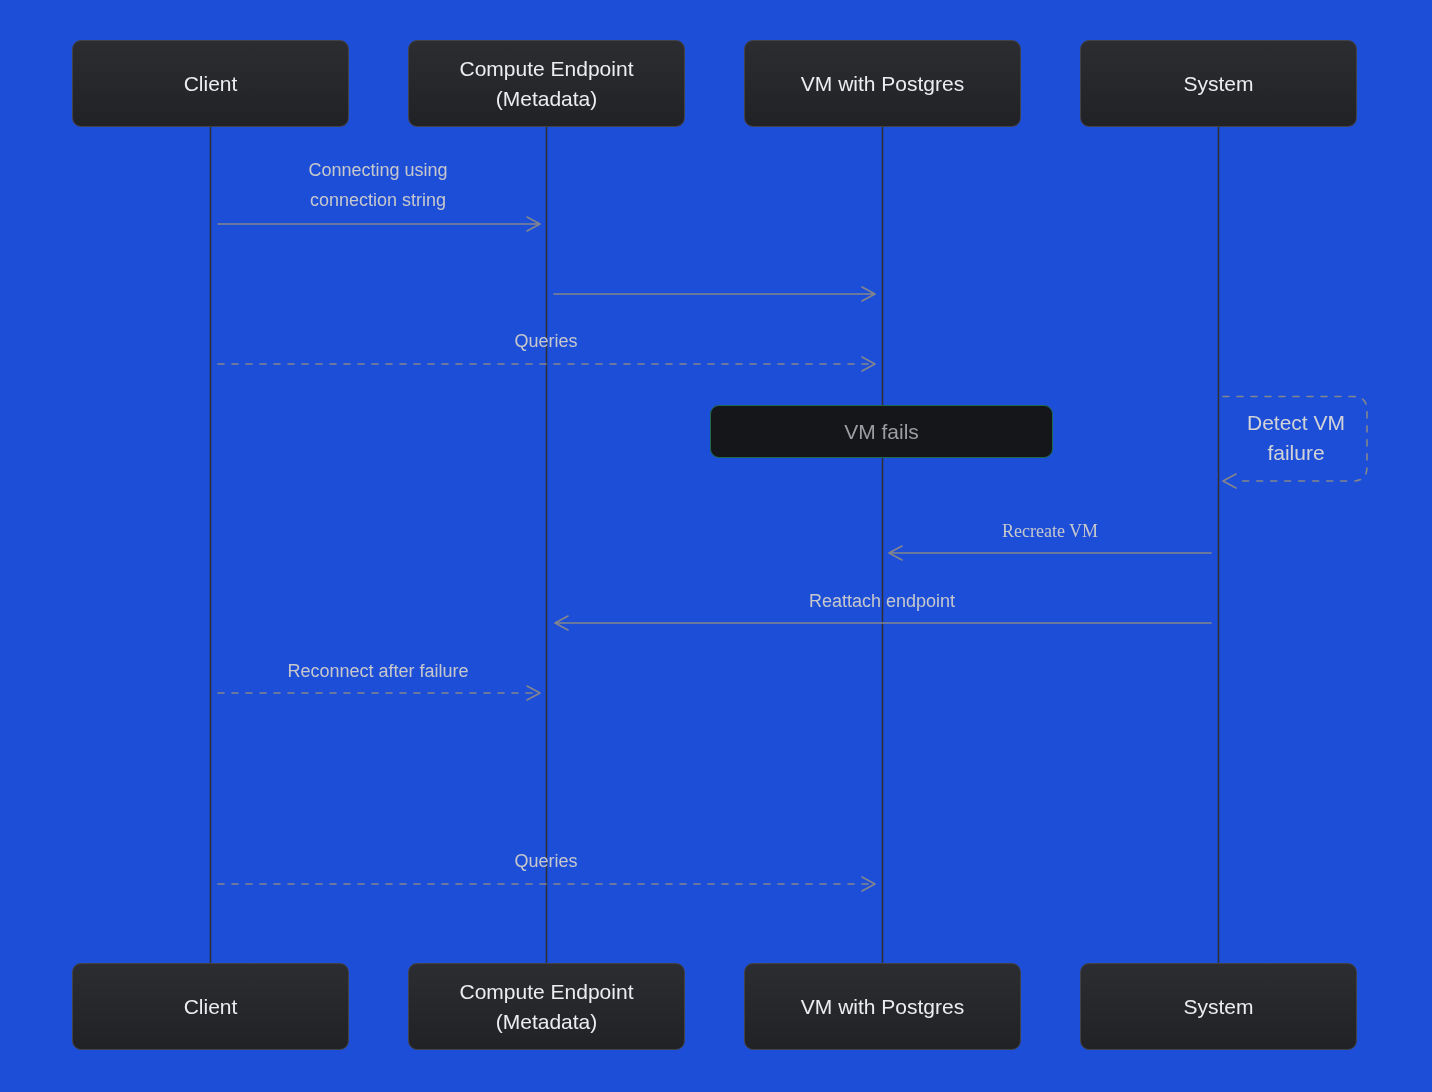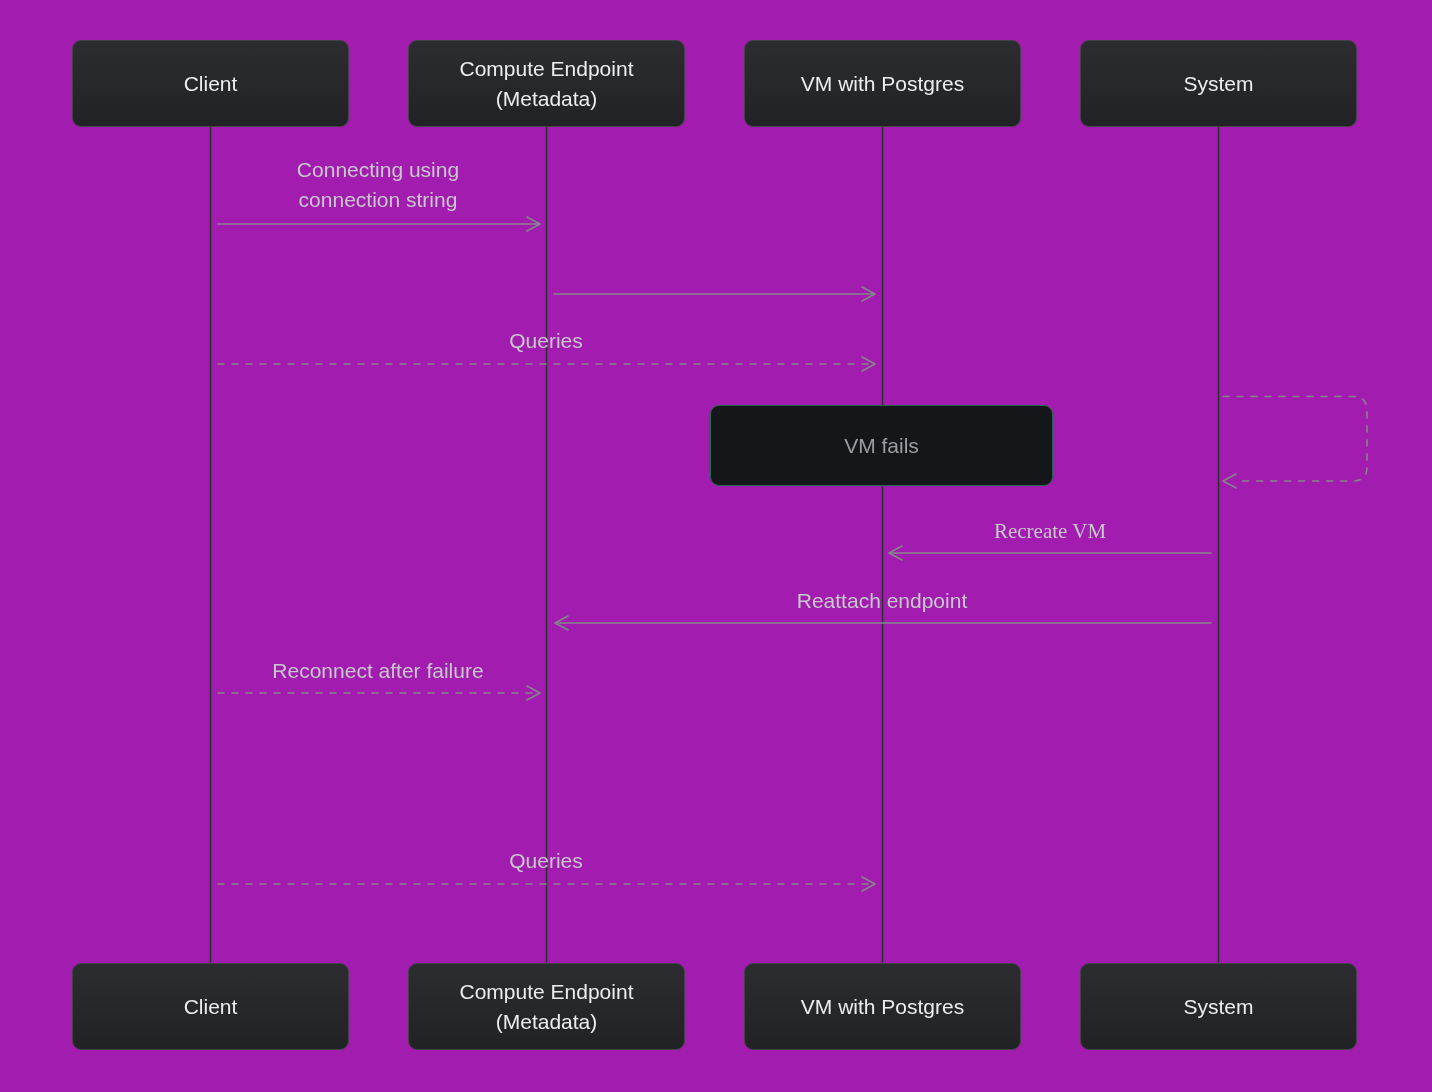--- a/index.html
+++ b/index.html
@@ -1,19 +1,19 @@
 <!DOCTYPE html>
 <html><head>
 <meta charset="utf-8">
 <style>
   html,body{margin:0;padding:0;background:#0d0d0e;}
   .canvas{
     position:relative;
     width:1432px;height:1092px;
-    background:#a21caf;
+    background:#1d4ed8;
     font-family:"Liberation Sans","DejaVu Sans",sans-serif;
     overflow:hidden;
   }
   .layer{position:absolute;left:0;top:0;}
   .actor-box{
     position:absolute;
     width:277px;height:87px;
     box-sizing:border-box;
     background:linear-gradient(180deg,#2c2d31 0%,#212226 100%);
     border:1px solid #424347;
@@ -21,25 +21,25 @@
     display:flex;align-items:center;justify-content:center;
     text-align:center;
     color:#ededef;
     font-size:21px;line-height:30px;
     padding:4px 18px;
   }
   .msg-label{
     position:absolute;
     text-align:center;
     color:#c7c8cc;
-    font-size:21px;line-height:30px;
+    font-size:18px;line-height:30px;
   }
   .state-box{
     position:absolute;
-    width:343px;height:81px;
+    width:343px;height:53px;
     box-sizing:border-box;
     background:#141619;
     border:1.5px solid #1e6a4d;
     border-radius:9px;
     display:flex;align-items:center;justify-content:center;
     color:#9c9da2;
     font-size:21px;line-height:28px;
   }
   .note-label{
     position:absolute;
@@ -138,14 +138,15 @@
   <div class="msg-label" style="left:446px;top:326px;width:200px;">Queries</div>
   <div class="msg-label" style="left:940px;top:516px;width:220px;font-family:Liberation Serif, serif;">Recreate VM</div>
   <div class="msg-label" style="left:228px;top:656px;width:300px;">Reconnect after failure</div>
   <div class="msg-label" style="left:732px;top:586px;width:300px;">Reattach endpoint</div>
   <div class="msg-label" style="left:446px;top:846px;width:200px;">Queries</div>
 
   <div class="state-box" style="left:710px;top:405px;">
     <span>VM fails</span>
   </div>
 
+  <div class="note-label" style="left:1230px;top:402px;width:132px;height:72px;">Detect VM failure</div>
 
 </div>
 
 </body></html>

